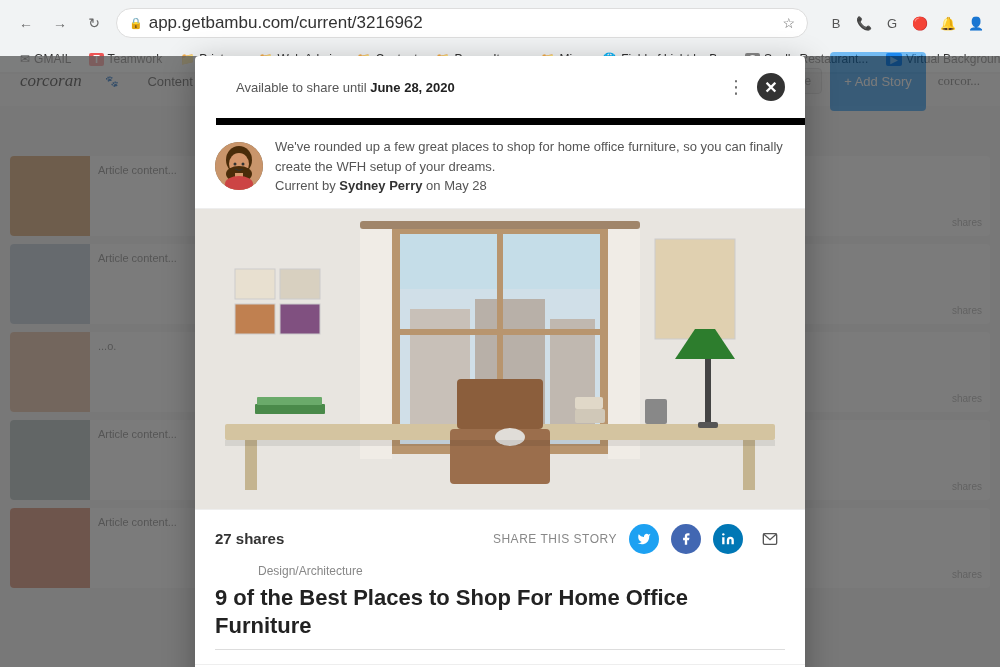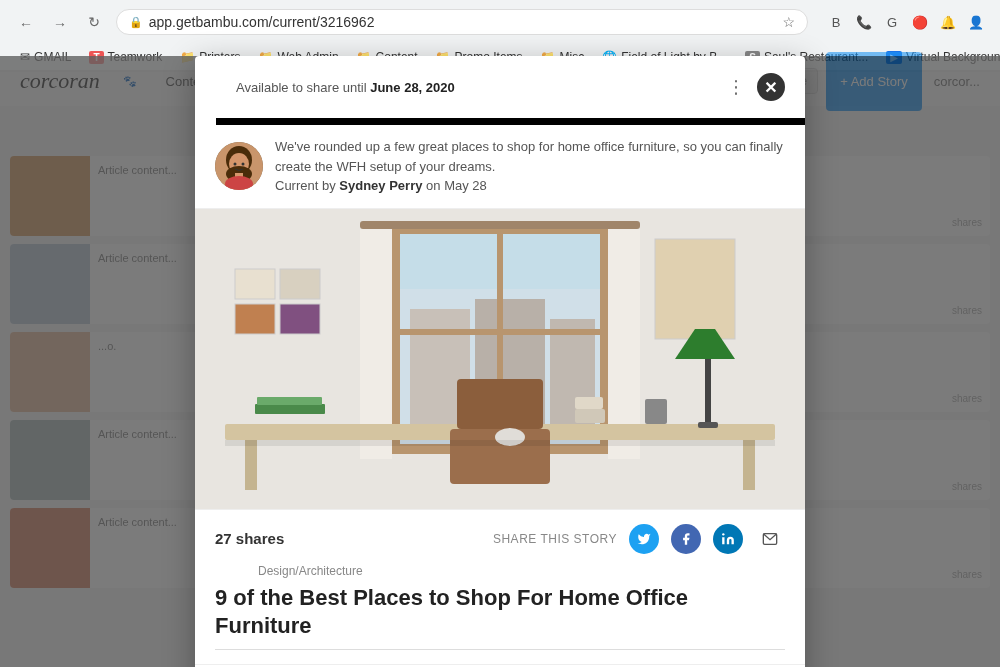--- a/index.html
+++ b/index.html
@@ -5,21 +5,21 @@
     * { box-sizing: border-box; margin: 0; padding: 0; }
     body { font-family: -apple-system, BlinkMacSystemFont, 'Segoe UI', sans-serif; background: #e8e8e8; width: 1000px; height: 667px; overflow: hidden; position: relative; }
 
     
     .browser-chrome { background: #f1f3f4; border-bottom: 1px solid #ddd; }
     .browser-nav { display: flex; align-items: center; padding: 8px 12px; gap: 8px; background: #f1f3f4; }
     .nav-buttons { display: flex; gap: 6px; }
     .nav-btn { width: 28px; height: 28px; border-radius: 50%; border: none; background: transparent; cursor: pointer; display: flex; align-items: center; justify-content: center; color: #666; font-size: 14px; }
     .address-bar { flex: 1; background: white; border: 1px solid #ddd; border-radius: 20px; padding: 4px 12px; display: flex; align-items: center; gap: 6px; font-size: 13px; color: #333; }
     .lock-icon { color: #666; font-size: 11px; }
-    .address-text { color: #333; font-size: 14px; text-align: center; }
+    .address-text { color: #333; font-size: 17px; text-align: center; }
     .star-icon { margin-left: auto; color: #666; font-size: 14px; }
     .browser-icons { display: flex; gap: 4px; align-items: center; margin-left: 8px; }
     .browser-icon-btn { width: 24px; height: 24px; border-radius: 50%; background: transparent; border: none; cursor: pointer; display: flex; align-items: center; justify-content: center; font-size: 13px; color: #555; }
 
     
     .bookmarks-bar { display: flex; align-items: center; padding: 4px 12px; gap: 2px; background: #f1f3f4; border-bottom: 1px solid #ddd; font-size: 12px; }
     .bookmark-item { display: flex; align-items: center; gap: 4px; padding: 2px 8px; border-radius: 3px; cursor: pointer; color: #333; white-space: nowrap; }
 
     
     .bg-header { position: absolute; top: 56px; left: 0; right: 0; height: 50px; background: white; display: flex; align-items: center; padding: 0 20px; gap: 20px; z-index: 1; }
@@ -148,30 +148,30 @@
       <span>Saul's Restaurant...</span>
     </div>
     <div class="bookmark-item">
       <span style="background:#1a73e8; color:white; padding:1px 4px; border-radius:2px; font-size:10px;">▶</span>
       <span>Virtual Backgroun...</span>
     </div>
   </div>
 </div>
 
 <div class="bg-header" style="opacity:0.6;">
-  <span class="corcoran-logo" style="font-family: Georgia, serif; font-size:22px; color:#333;">corcoran</span>
+  <span class="corcoran-logo" style="font-family: Georgia, serif; font-size:17px; color:#333;">corcoran</span>
   <span style="font-size:11px; color:#666; margin-left:4px;">🐾</span>
   <span style="font-size:13px; color:#555; margin-left:8px; font-weight:500;">Content</span>
   <div class="bg-nav-tabs">
     <div class="bg-nav-tab active">Current</div>
   </div>
   <div class="bg-right">
     <div class="bg-search-bar">se</div>
     <button class="add-story-btn">+ Add Story</button>
-    <span style="font-size:13px; color:#777; margin-left:4px;">corcor...</span>
+    <span style="font-size:13px; color:#777; margin-left:4px;font-family:Liberation Serif, serif;">corcor...</span>
   </div>
 </div>
 
 <div class="bg-content">
   <div class="bg-main">
     <div class="bg-card" style="margin-top:40px;">
       <div class="bg-card-thumb" style="background:#cc8844;"></div>
       <div class="bg-card-content">
         <div class="bg-card-title">Article content...</div>
         <div class="bg-card-shares">shares</div>

